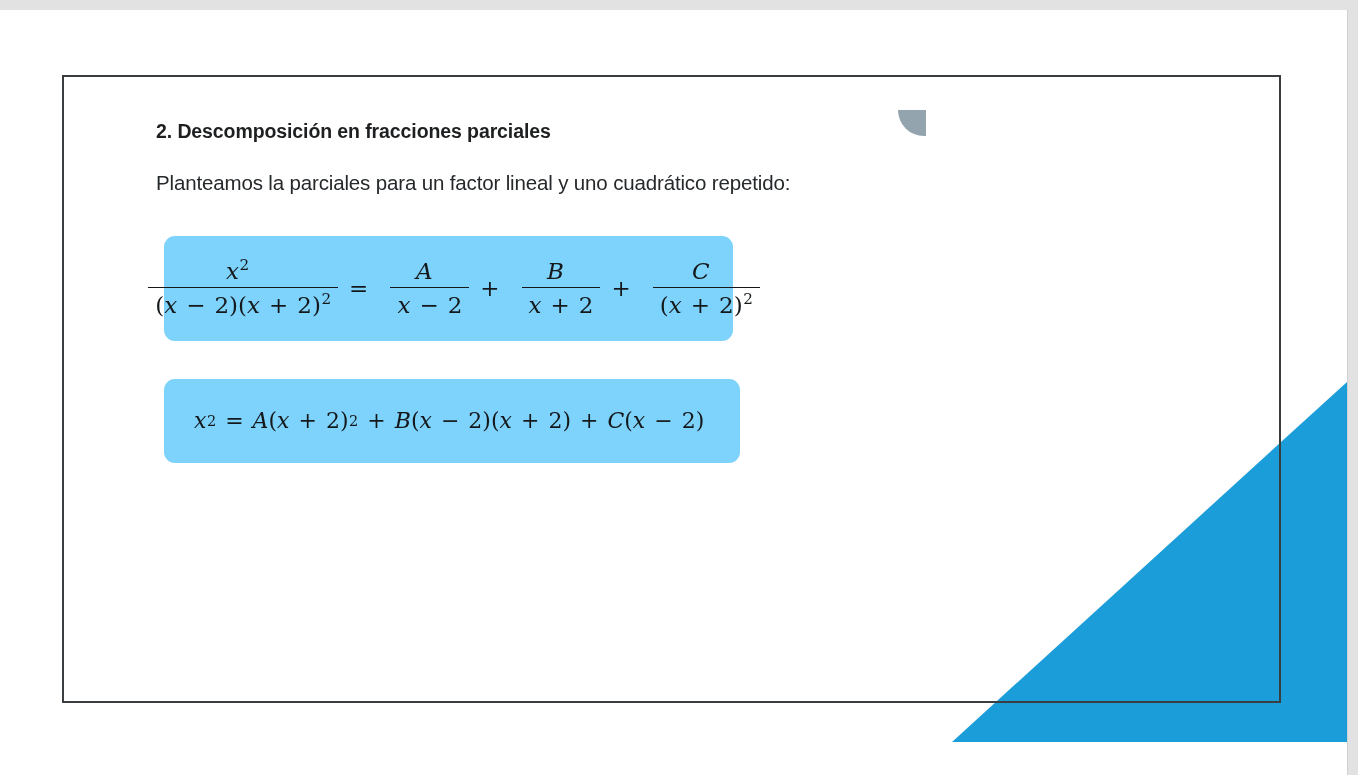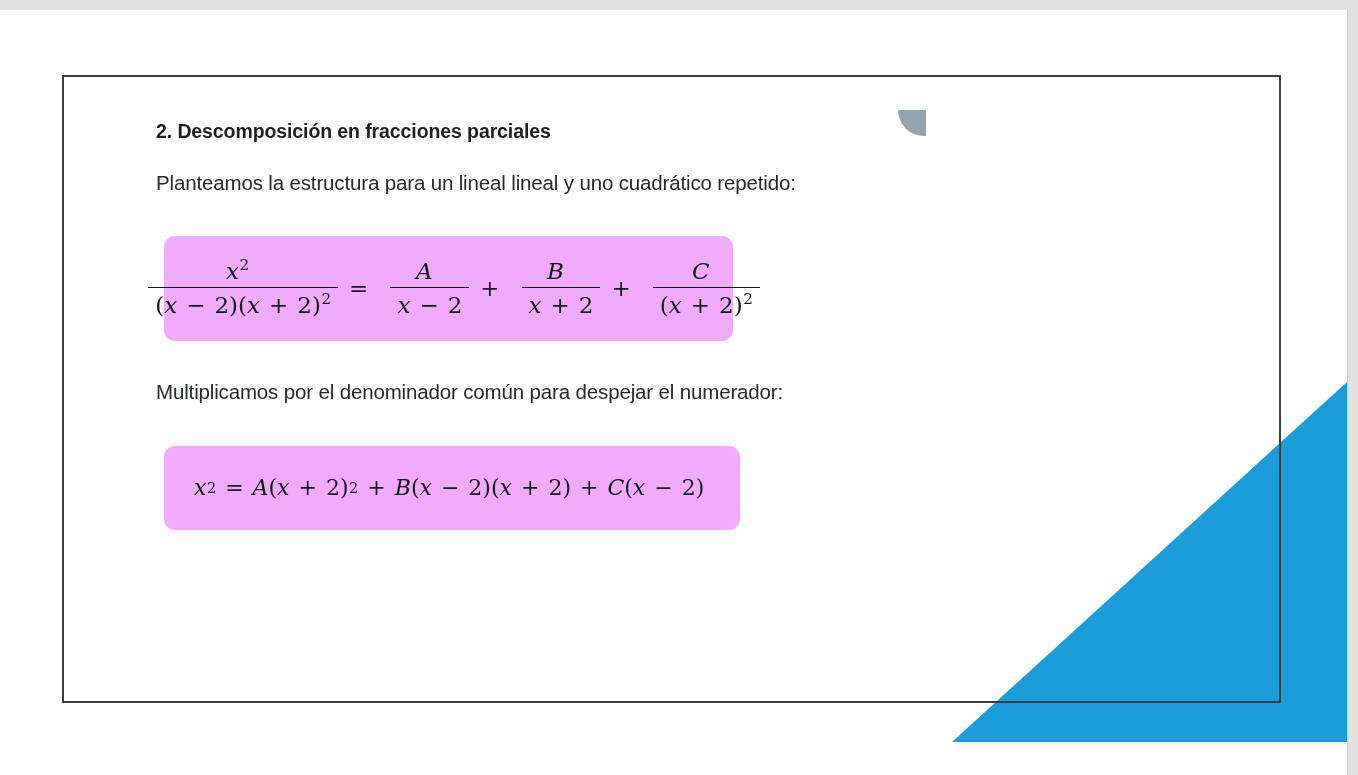--- a/index.html
+++ b/index.html
@@ -97,21 +97,21 @@
     font-weight: 400;
     color: #26292b;
     line-height: 1.62;
     margin: 0;
     letter-spacing: -0.15px;
     max-width: 640px;
   }
 
   
   .equation-box {
-    background: #f0abfc;
+    background: #7dd3fc;
     border-radius: 11px;
     box-sizing: border-box;
     font-family: "DejaVu Serif", "Liberation Serif", serif;
     color: #15181a;
   }
   .equation-box.display-frac {
     margin: 36px 0 0 8px;
     width: 569px;
     height: 105px;
     display: flex;
@@ -182,21 +182,21 @@
   <div class="slide-surface">
 
     <div class="decor-gray-wedge"></div>
     <div class="decor-triangle"></div>
 
     <div class="content-card">
       <div class="card-inner">
 
         <h2 class="section-heading">2. Descomposición en fracciones parciales</h2>
 
-        <p class="body-text">Planteamos la estructura para un lineal lineal y uno cuadrático repetido:</p>
+        <p class="body-text">Planteamos la parciales para un factor lineal y uno cuadrático repetido:</p>
 
         <div class="equation-box display-frac">
           <span class="mrow">
 
             <span class="frac">
               <span class="fr-num">
                 <span class="ital">x</span><sup class="exp">2</sup>
               </span>
               <span class="fr-den">
                 <span class="paren">(</span><span class="ital">x</span><span class="op">−</span><span class="num">2</span><span class="paren">)(</span><span class="ital">x</span><span class="op">+</span><span class="num">2</span><span class="paren">)</span><sup class="exp">2</sup>
@@ -220,21 +220,20 @@
             <span class="op">+</span>
 
             <span class="frac">
               <span class="fr-num"><span class="ital">C</span></span>
               <span class="fr-den"><span class="paren">(</span><span class="ital">x</span><span class="op">+</span><span class="num">2</span><span class="paren">)</span><sup class="exp">2</sup></span>
             </span>
 
           </span>
         </div>
 
-        <p class="body-text" style="margin-top:34px;">Multiplicamos por el denominador común para despejar el numerador:</p>
 
         <div class="equation-box inline-eq">
           <span class="mrow" style="font-size:22px;">
             <span class="ital">x</span>
               <sup class="exp">2</sup>
             <span class="op">=</span>
             <span class="ital">A</span>
               <span class="paren">(</span>
               <span class="ital">x</span>
               <span class="op">+</span>

